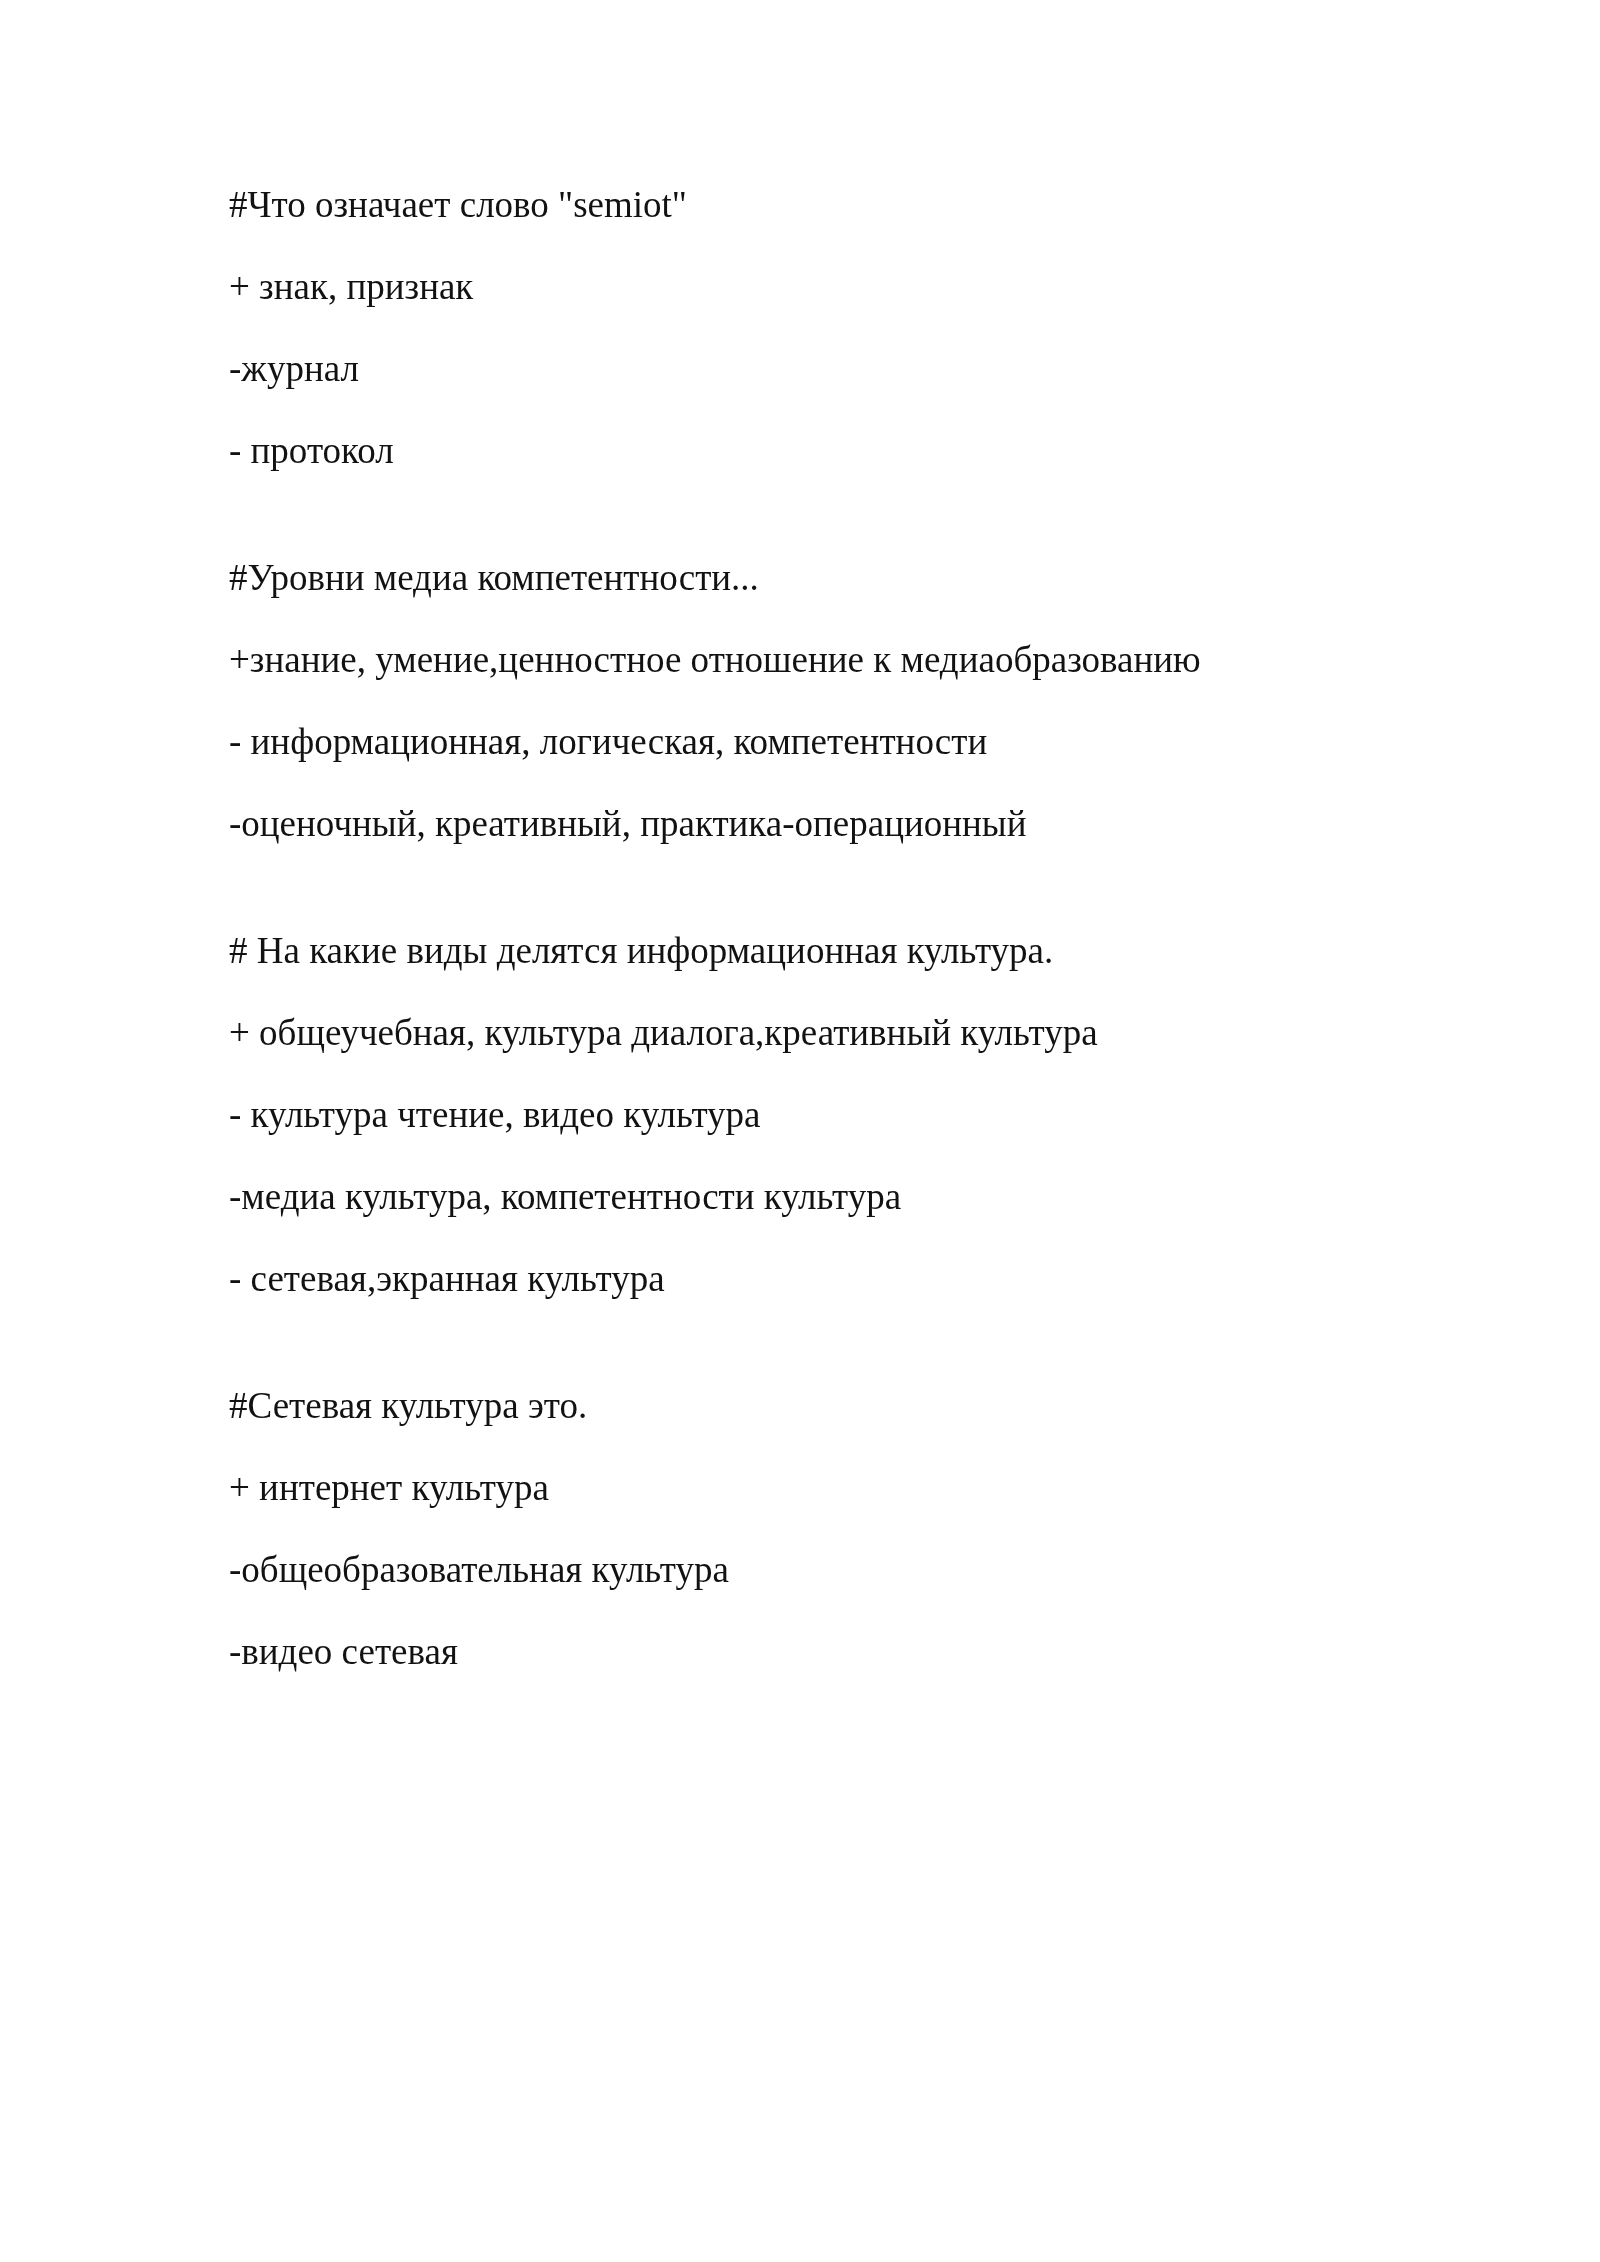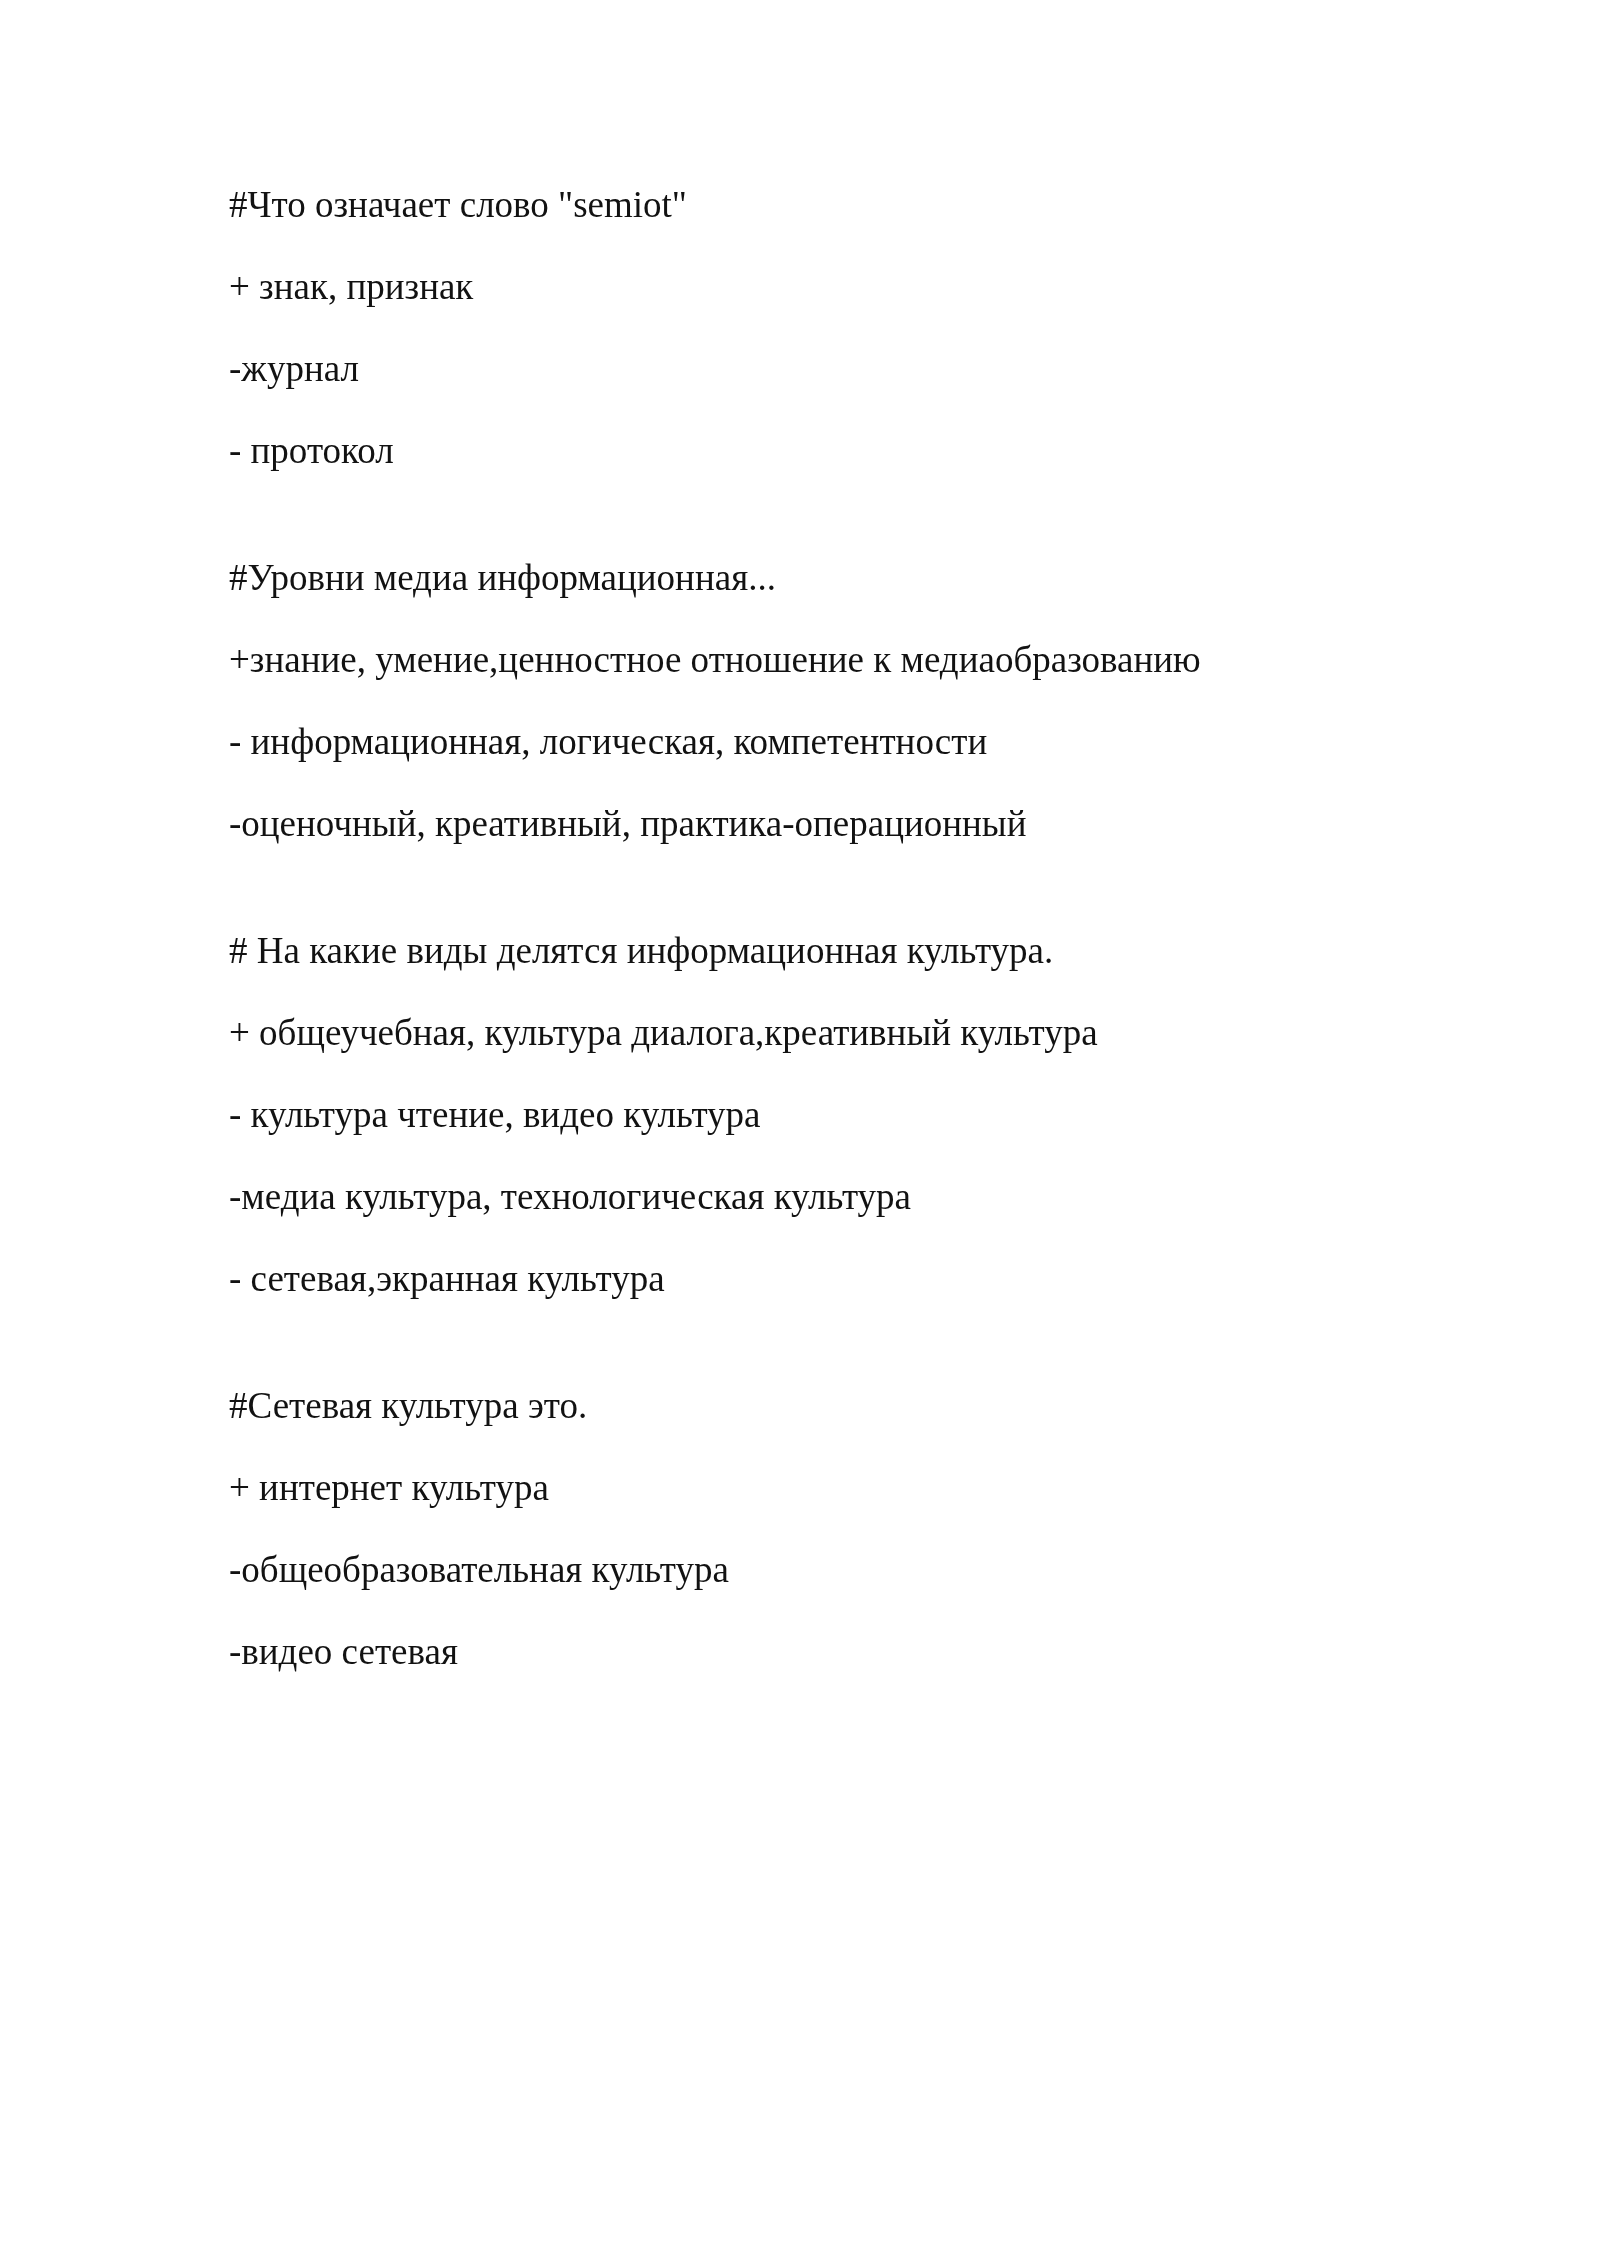--- a/index.html
+++ b/index.html
@@ -37,31 +37,31 @@
 <div class="page" style="background: rgb(255, 255, 255); color: rgb(18, 18, 18);">
 
   <section class="qa-block">
     <p class="line">#Что означает слово "semiot"</p>
     <p class="line">+ знак, признак</p>
     <p class="line">-журнал</p>
     <p class="line">- протокол</p>
   </section>
 
   <section class="qa-block">
-    <p class="line">#Уровни медиа информационная...</p>
+    <p class="line">#Уровни медиа компетентности...</p>
     <p class="line">+знание, умение,ценностное отношение к медиаобразованию</p>
     <p class="line">- информационная, логическая, компетентности</p>
     <p class="line">-оценочный, креативный, практика-операционный</p>
   </section>
 
   <section class="qa-block">
     <p class="line"># На какие виды делятся информационная культура.</p>
     <p class="line">+ общеучебная, культура диалога,креативный культура</p>
     <p class="line">- культура чтение, видео культура</p>
-    <p class="line">-медиа культура, технологическая культура</p>
+    <p class="line">-медиа культура, компетентности культура</p>
     <p class="line">- сетевая,экранная культура</p>
   </section>
 
   <section class="qa-block">
     <p class="line">#Сетевая культура это.</p>
     <p class="line">+ интернет культура</p>
     <p class="line">-общеобразовательная культура</p>
     <p class="line">-видео сетевая</p>
   </section>
 

